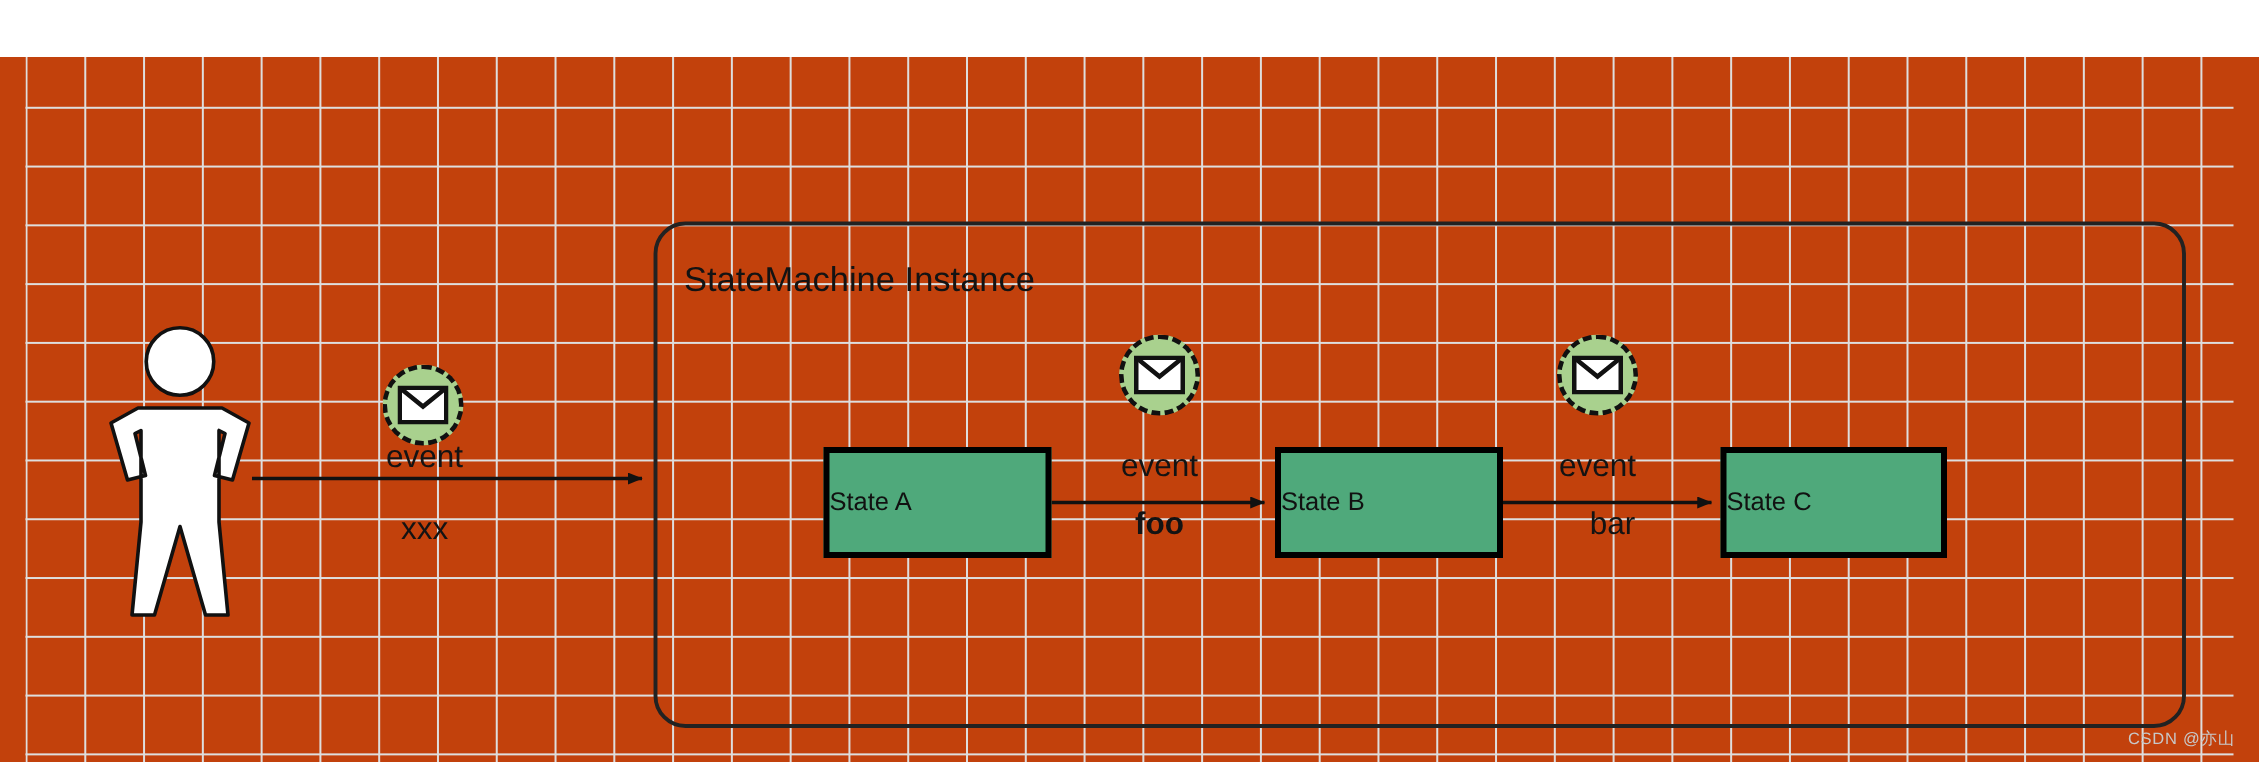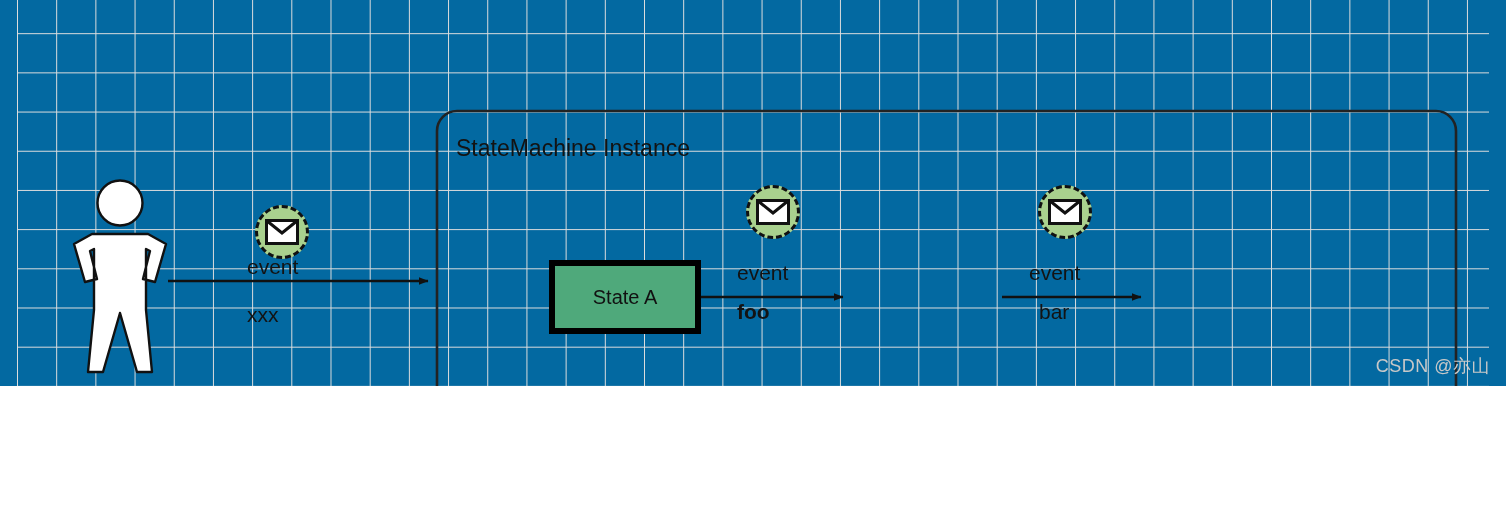--- a/index.html
+++ b/index.html
@@ -7,23 +7,24 @@
     margin: 0;
     padding: 0;
     background: #ffffff;
   }
   body {
     font-family: "Liberation Sans", "DejaVu Sans", sans-serif;
   }
   #canvas {
     position: relative;
     width: 1506px;
-    height: 386px;
-    background: #0369a1;
+    height: 470px;
+    background: #c2410c;
     overflow: hidden;
+    margin-top: 38px;
   }
   
   #grid {
     position: absolute;
     left: 17px;
     top: 0px;
     width: 1472px;
     height: 486px;
     background-image:
       linear-gradient(to right, #dedede 1px, transparent 1px),
@@ -42,52 +43,52 @@
   .lbl {
     position: absolute;
     color: #141414;
     white-space: nowrap;
     line-height: 1.05;
   }
   .state-box {
     position: absolute;
     box-sizing: border-box;
     background: #4FA97B;
-    border: 6px solid #000000;
+    border: 4px solid #000000;
     display: flex;
     align-items: center;
-    justify-content: center;
     color: #111111;
-    font-size: 20px;
+    font-size: 17px;
   }
   .env-circle {
     position: absolute;
     box-sizing: border-box;
     width: 54px;
     height: 54px;
     border-radius: 50%;
     background: #A9D18E;
     border: 3px dashed #111111;
     display: flex;
     align-items: center;
     justify-content: center;
   }
   .sm-title {
     font-size: 23px;
     color: #131313;
   }
   .edge-label {
     font-size: 21px;
     color: #131313;
+    text-align: center;
   }
   .watermark {
     position: absolute;
     right: 16px;
     bottom: 8px;
-    font-size: 18px;
+    font-size: 11px;
     color: #c8c8c8;
     letter-spacing: 0.5px;
   }
 </style>
 </head>
 <body>
 
 <div id="canvas">
 
   <div id="grid"></div>
@@ -155,21 +156,27 @@
     <svg width="34" height="26" viewBox="0 0 34 26">
       <rect x="1.5" y="1.5" width="31" height="23" fill="#ffffff" stroke="#111111" stroke-width="3"></rect>
       <path d="M1.5,1.5 L17,14 L32.5,1.5" fill="none" stroke="#111111" stroke-width="3"></path>
     </svg>
   </div>
 
   <div class="state-box" style="left:549px; top:260px; width:152px; height:74px;">
     <span>State A</span>
   </div>
 
+  <div class="state-box" style="left:850px; top:260px; width:152px; height:74px;">
+    <span>State B</span>
+  </div>
 
+  <div class="state-box" style="left:1147px; top:260px; width:151px; height:74px;">
+    <span>State C</span>
+  </div>
 
   <div class="lbl edge-label" style="left:737px; top:262px; width:72px;">event</div>
   <div class="lbl edge-label" style="left:737px; top:301px; width:72px;font-weight:bold;">foo</div>
 
   <div class="lbl edge-label" style="left:1029px; top:262px; width:72px;">event</div>
   <div class="lbl edge-label" style="left:1039px; top:301px; width:72px;">bar</div>
 
   <div class="watermark">CSDN @亦山</div>
 
 </div>

